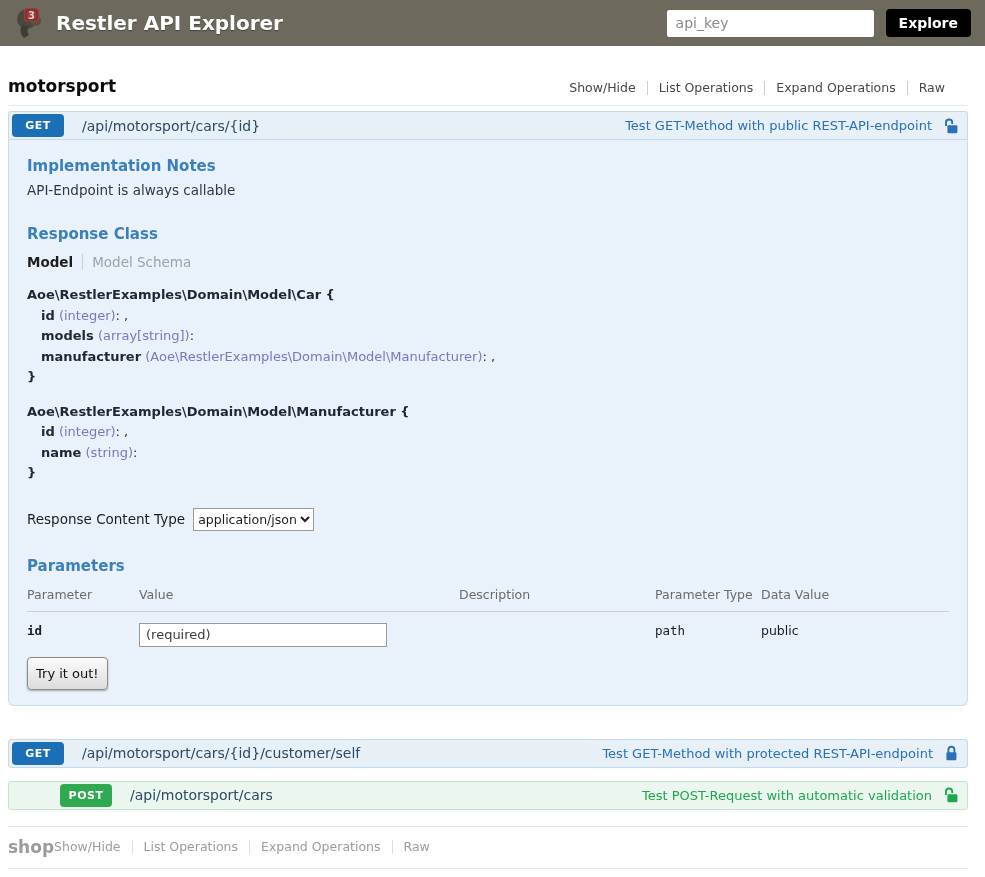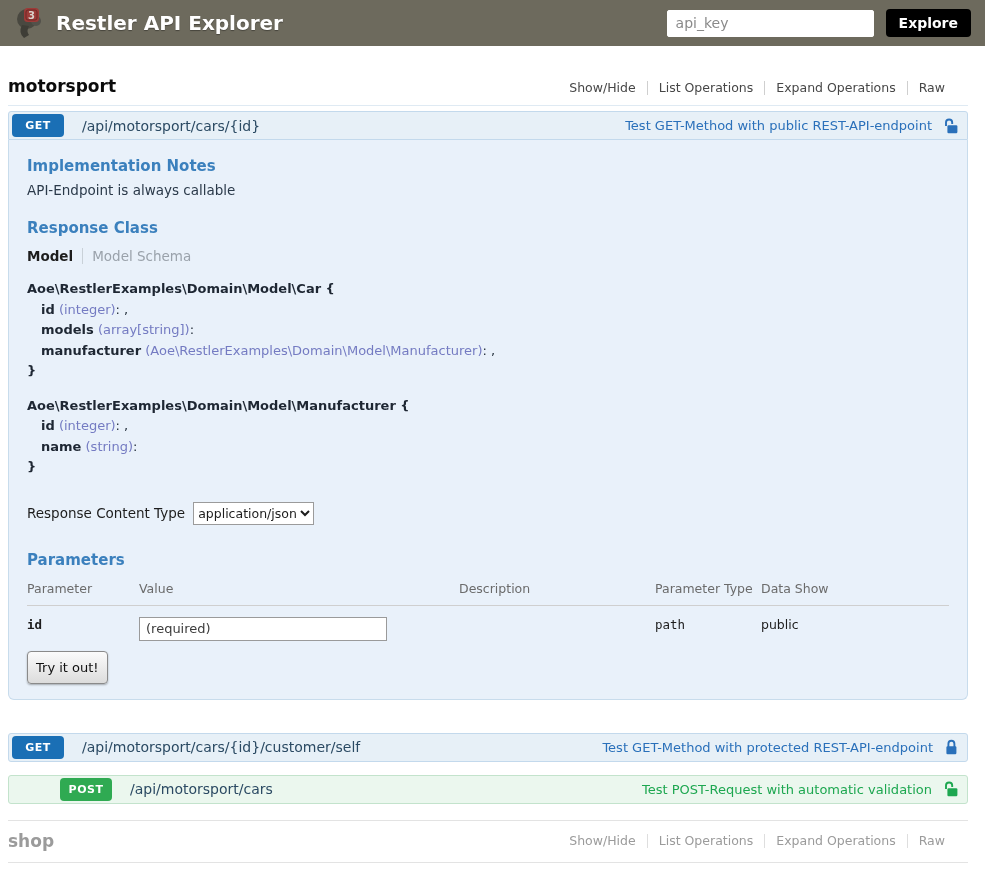--- a/index.html
+++ b/index.html
@@ -21,21 +21,21 @@
   .content { margin:0 17px 0 8px; }
 
   .resource-head { display:flex; align-items:baseline; justify-content:space-between;
     margin-top:30px; padding-bottom:9px; border-bottom:1px solid #dfeaf3; }
   .resource-title { font-size:17px; font-weight:bold; color:#0b0b0b; text-decoration:none; }
   .resource-links { font-size:12.5px; color:#474747; display:flex; align-items:center; padding-right:12px; }
   .resource-links a { color:inherit; text-decoration:none; padding:0 11px; }
   .resource-links a:first-child { padding-left:0; }
   .resource-links .sep { width:1px; height:14px; background:#cfcfcf; }
 
-  .resource-foot { display:flex; align-items:center; justify-content:space-between;
+  .resource-foot { display:flex; align-items:center; 
     border-top:1px solid #e3e3e3; margin-top:16px; padding:10px 0 11px; }
   .resource-foot .resource-title { color:#9b9b9b; }
   .resource-foot .resource-links { color:#9b9b9b; }
   .resource-foot .resource-links .sep { background:#dedede; }
 
   
   .op-row { display:flex; align-items:center; height:29px; border:1px solid #c3d9ec;
     background:#e7f0f7; border-radius:3px; }
   .op-row.first { margin-top:5px; border-radius:3px 3px 0 0; }
   .op-row.green { background:#ebf7ee; border-color:#c3e3cc;padding-left:48px; }
@@ -49,21 +49,21 @@
     font-size:13px; text-decoration:none; }
   .op-link.blue { color:#2a70ba; }
   .op-link.green { color:#1da750; }
   .lock-svg { display:block; }
 
   
   .op-content { background:#e9f1fa; border:1px solid #c8dcec; border-top:0;
     border-radius:0 0 6px 6px; padding:17px 18px 15px; }
   .blue-heading { color:#3b80bd; font-size:15px; font-weight:600; }
   .notes-text { margin-top:7px; font-size:13.5px; color:#2b3a4a; }
-  .mt-lg { margin-top:21px; }
+  .mt-lg { margin-top:27px; }
   .model-tabs { margin-top:11px; font-size:13.5px; display:flex; align-items:center; }
   .tab-active { color:#1d1d1d; font-weight:600; text-decoration:none; }
   .tab-sep { width:1px; height:16px; background:#c9d1d8; margin:0 9px; }
   .tab-inactive { color:#9aa2ab; text-decoration:none; }
 
   .signature { margin-top:15px; font-size:13px; line-height:20.5px; color:#27323e; }
   .sig-block + .sig-block { margin-top:14px; }
   .sig-head, .sig-close { font-weight:bold; color:#1e2733; }
   .sig-prop { padding-left:14px; }
   .prop-name { font-weight:bold; color:#1e2733; }
@@ -201,21 +201,21 @@
             <col class="col-desc">
             <col class="col-ptype">
             <col>
         </colgroup>
         <thead>
           <tr>
             <th>Parameter</th>
             <th>Value</th>
             <th>Description</th>
             <th>Parameter Type</th>
-            <th>Data Show</th>
+            <th>Data Value</th>
           </tr>
         </thead>
         <tbody>
           <tr>
             <td class="cell-code">id</td>
             <td>
               <input class="value-input" type="text" placeholder="(required)" style="">
             </td>
             <td></td>
             <td class="cell-code normal">path</td>

